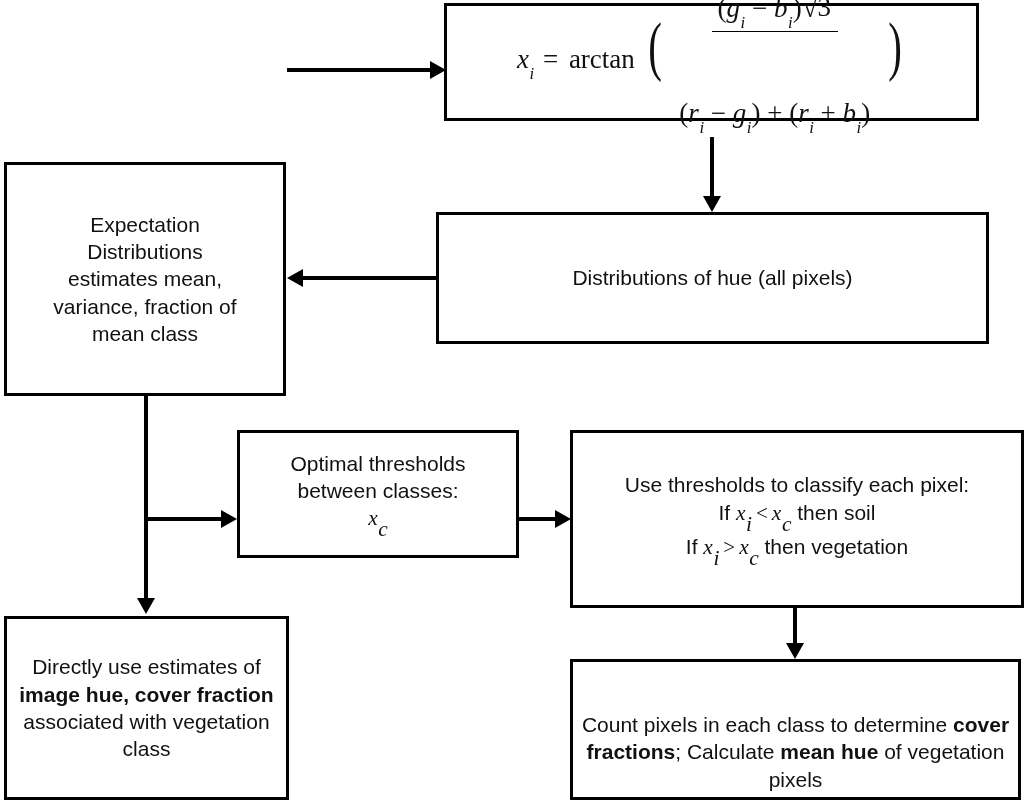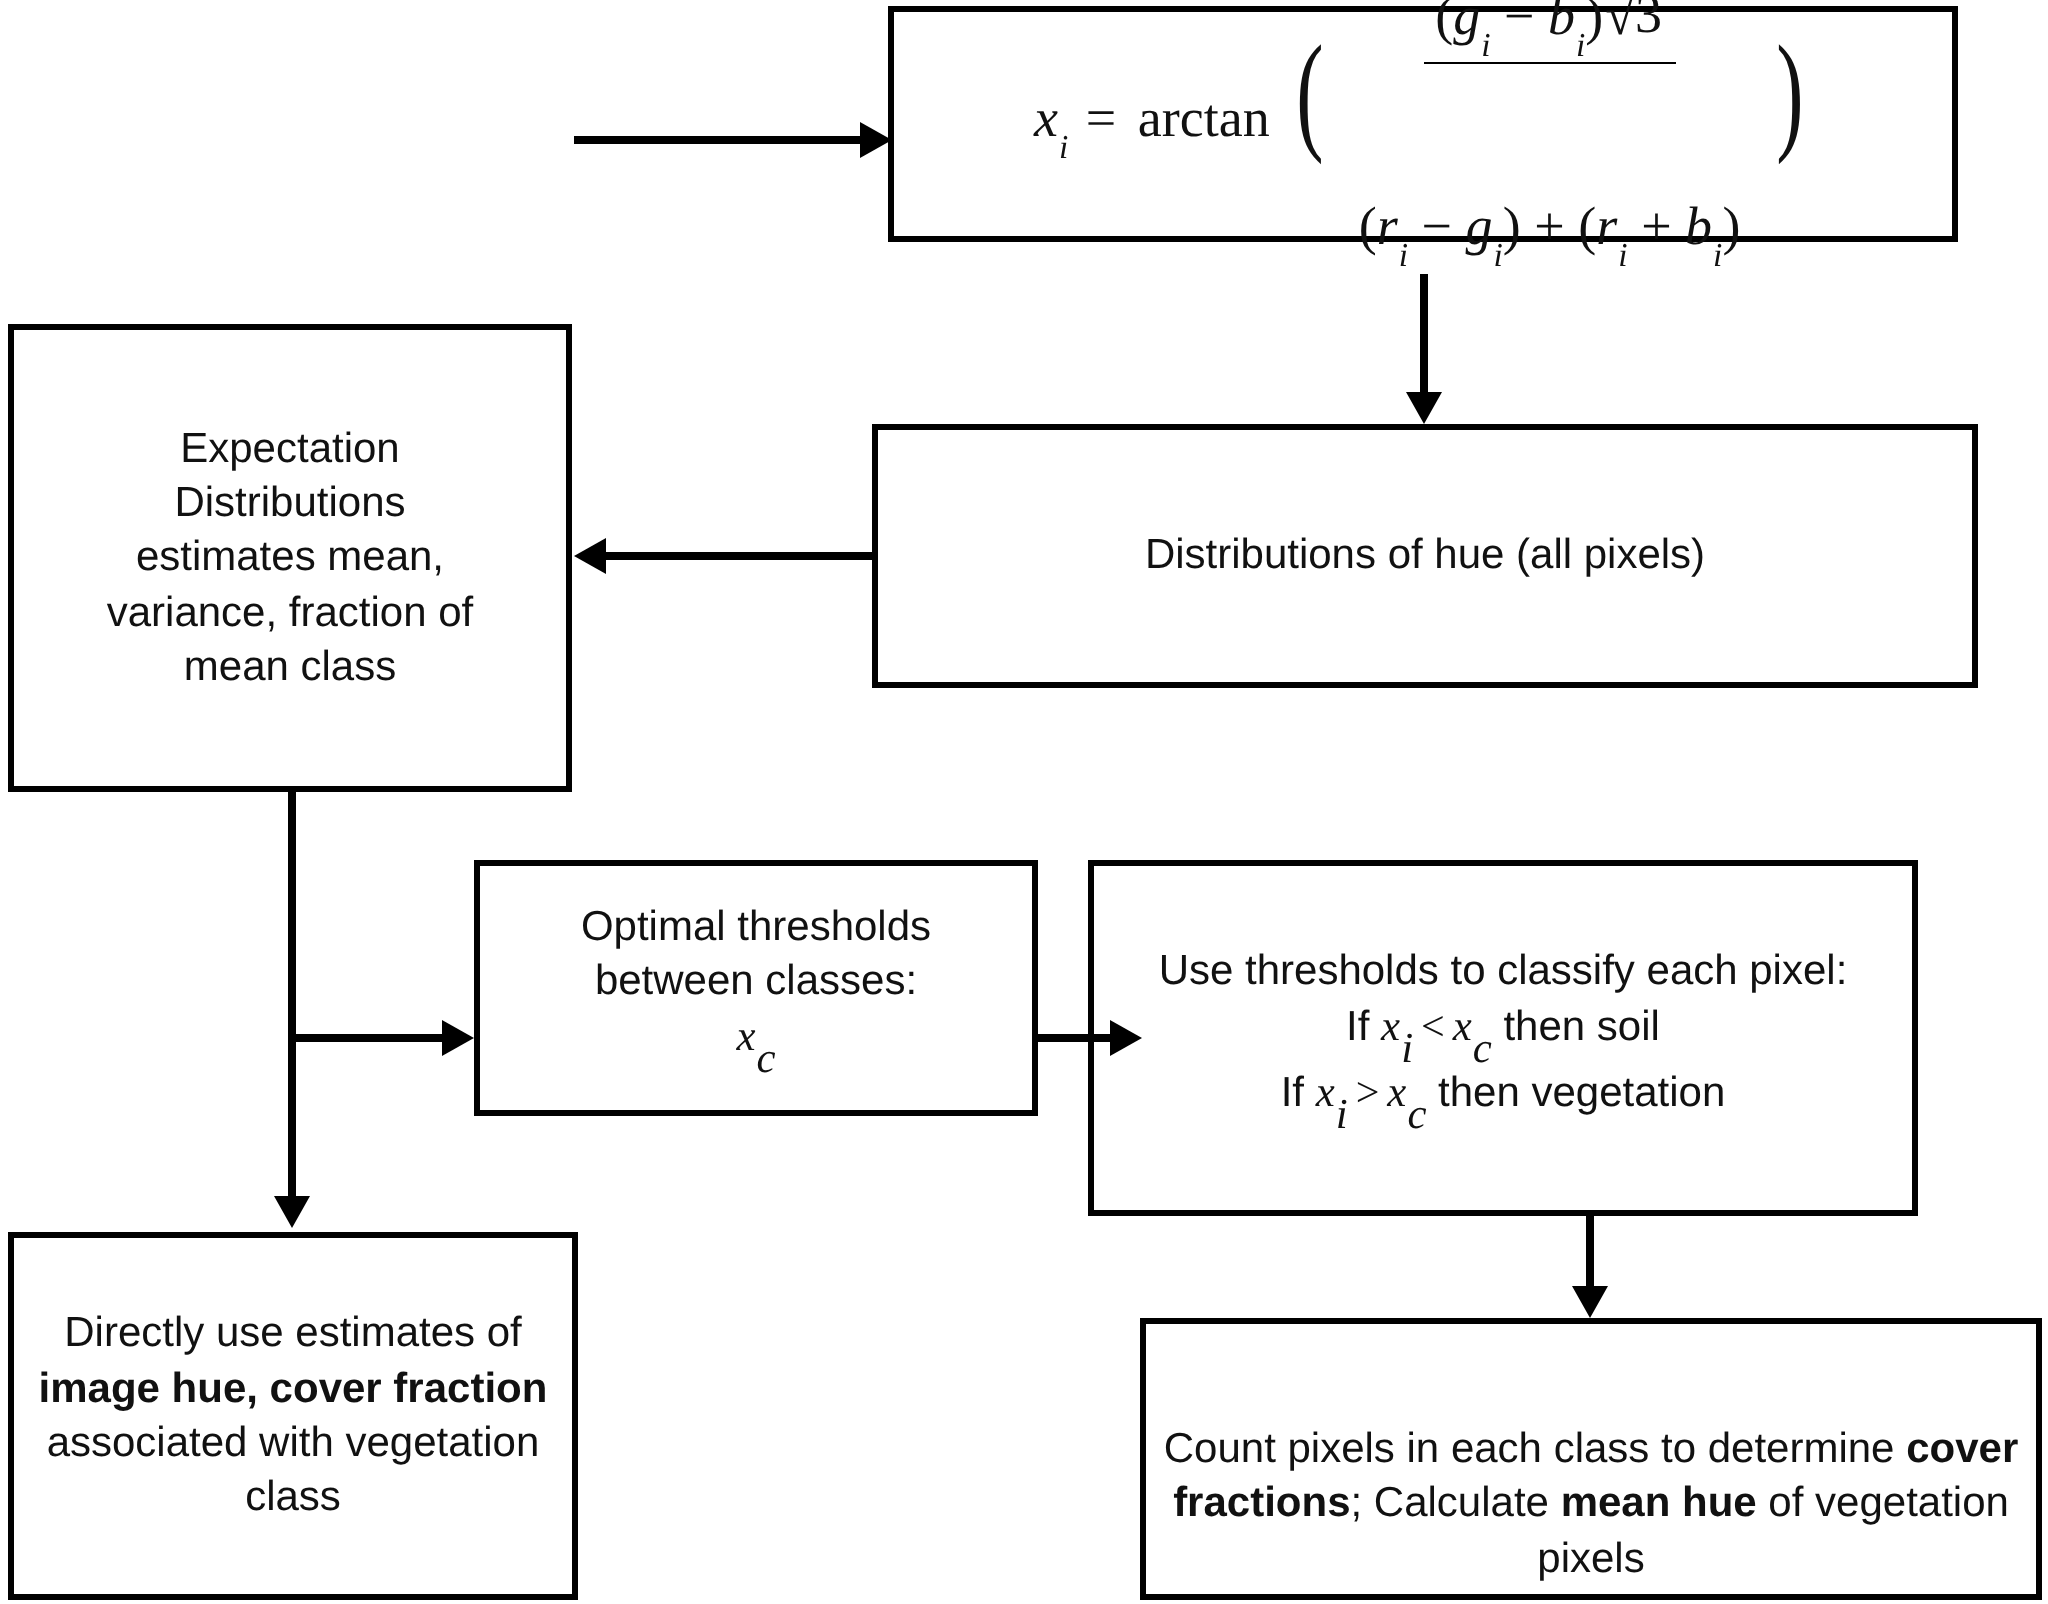--- a/index.html
+++ b/index.html
@@ -131,21 +131,21 @@
     font-size: 1.02em;
   }
   .rel { font-style: normal; padding: 0 4px; font-family: "Liberation Serif", serif; }
 
   
   #node-acquire       { left: 3px;   top: 3px;   width: 284px; height: 133px; }
   #node-formula       { left: 444px; top: 3px;   width: 535px; height: 118px; }
   #node-em            { left: 4px;   top: 162px; width: 282px; height: 234px; }
   #node-distributions { left: 436px; top: 212px; width: 553px; height: 132px; }
   #node-thresholds    { left: 237px; top: 430px; width: 282px; height: 128px; }
-  #node-classify      { left: 544px; top: 430px; width: 415px; height: 178px; }
+  #node-classify      { left: 570px; top: 430px; width: 454px; height: 178px; }
   #node-direct        { left: 4px;   top: 616px; width: 285px; height: 184px; }
   #node-count         { left: 570px; top: 659px; width: 451px; height: 141px; align-items: flex-end; }
 </style>
 </head>
 <body>
 
 <div id="canvas">
 
 
   <div class="node" id="node-formula">

